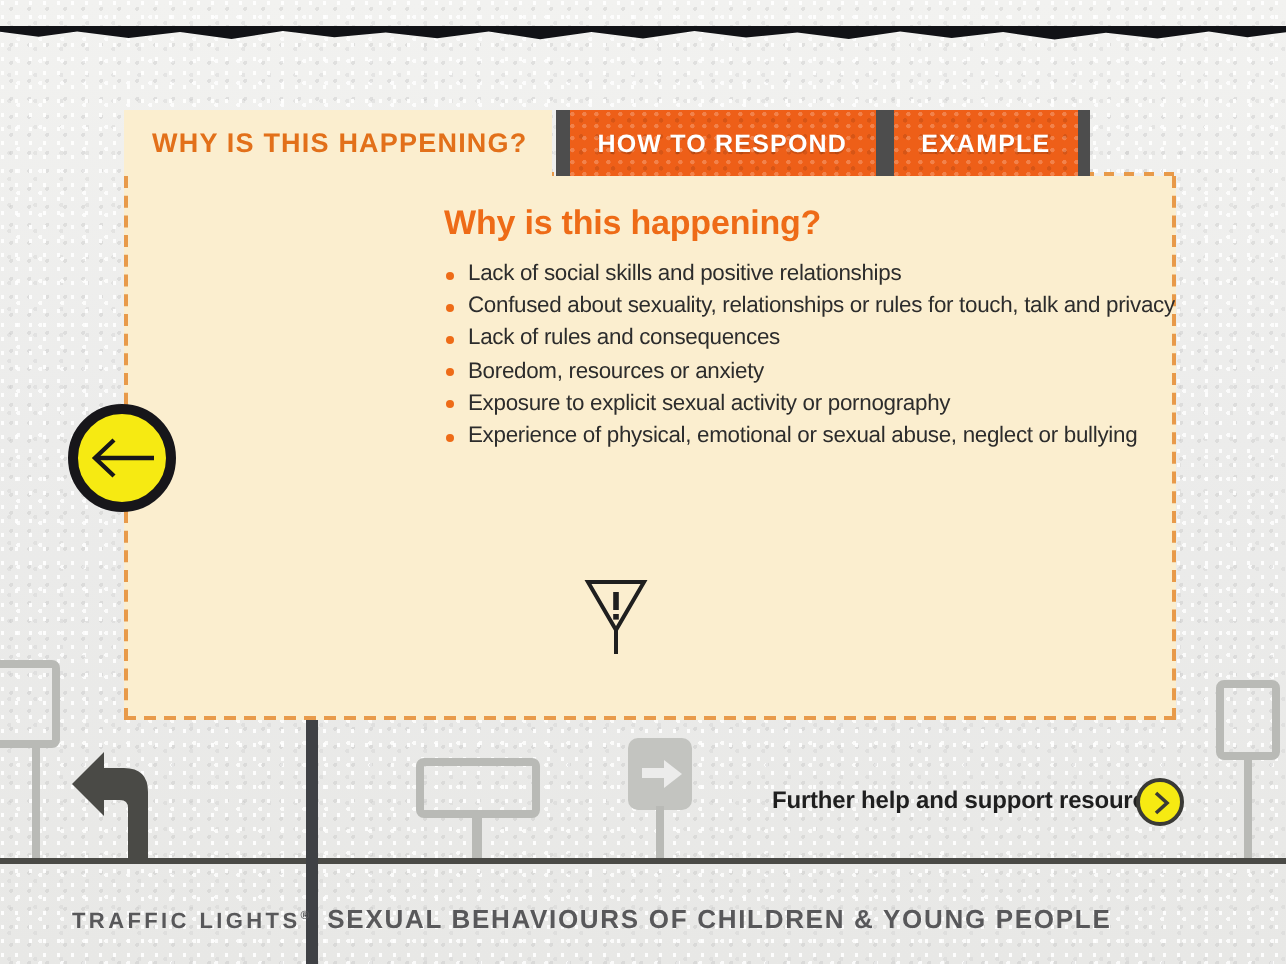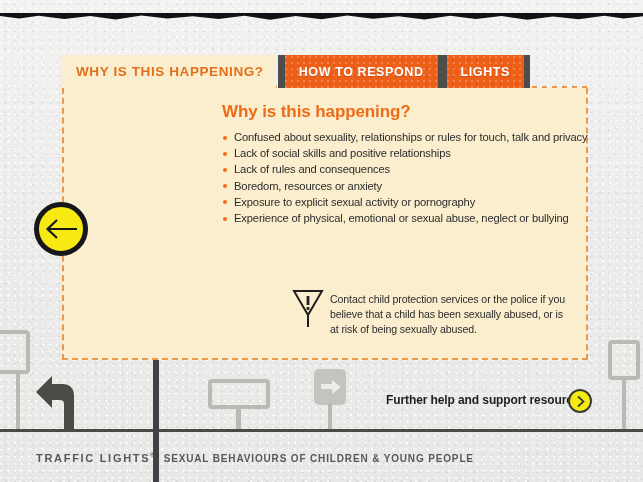--- a/index.html
+++ b/index.html
@@ -249,21 +249,21 @@
   .footer {
     position: absolute; left: 36px; top: 452px;
     display: flex; align-items: baseline; gap: 9px; z-index: 40;
   }
   .footer-brand {
     font-size: 11px; font-weight: bold; color: #58585a;
     letter-spacing: 1.7px;
   }
   .footer-brand sup { font-size: 6px; letter-spacing: 0; }
   .footer-sub {
-    font-size: 10px; font-weight: bold; color: #58585a; letter-spacing: .85px;
+    font-size: 13px; font-weight: bold; color: #58585a; letter-spacing: .85px;
   }
 </style>
 </head>
 <body>
 
 <div id="app">
 
   <div class="torn"></div>
 
   <div class="ground"></div>
@@ -305,45 +305,44 @@
   </div>
 
   <div class="tabs">
     <div class="tab tab-active">
       <span>WHY IS THIS HAPPENING?</span>
     </div>
     <div class="tab tab-orange">
       <span>HOW TO RESPOND</span>
     </div>
     <div class="tab tab-orange">
-      <span>LIGHTS</span>
+      <span>EXAMPLE</span>
     </div>
   </div>
 
   <div class="panel">
     <div class="panel-inner">
       <div class="panel-title">Why is this happening?</div>
       <ul class="bullets">
+        <li>Lack of social skills and positive relationships</li>
         <li>Confused about sexuality, relationships or rules for touch, talk and privacy</li>
-        <li>Lack of social skills and positive relationships</li>
         <li>Lack of rules and consequences</li>
         <li>Boredom, resources or anxiety</li>
         <li>Exposure to explicit sexual activity or pornography</li>
         <li>Experience of physical, emotional or sexual abuse, neglect or bullying</li>
       </ul>
     </div>
 
     <div class="notice">
       <svg class="warn-ico" viewBox="0 0 32 40">
         <polygon points="2,3 30,3 16,27" fill="none" stroke="#1f1f1f" stroke-width="2"></polygon>
         <rect x="14.6" y="8" width="2.8" height="9" fill="#1f1f1f"></rect>
         <rect x="14.6" y="19" width="2.8" height="2.8" fill="#1f1f1f"></rect>
         <rect x="15" y="27" width="2" height="12" fill="#1f1f1f"></rect>
       </svg>
-      <div class="notice-text">Contact child protection services or the police if you believe that a child has been sexually abused, or is at risk of being sexually abused.</div>
     </div>
   </div>
 
   <div class="circ-btn back-btn">
     <svg width="34" height="22" viewBox="0 0 34 22">
       <path d="M33 11 H4 M13 2 L3.5 11 L13 20" fill="none" stroke="#17161a" stroke-width="2.2"></path>
     </svg>
   </div>
 
   <div class="help-link">Further help and support resources</div>

